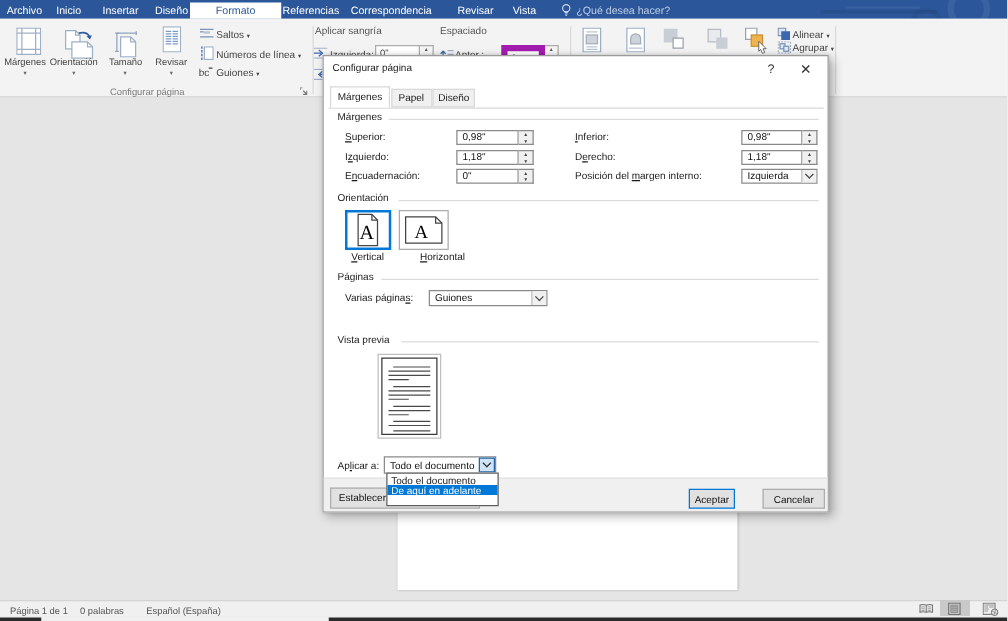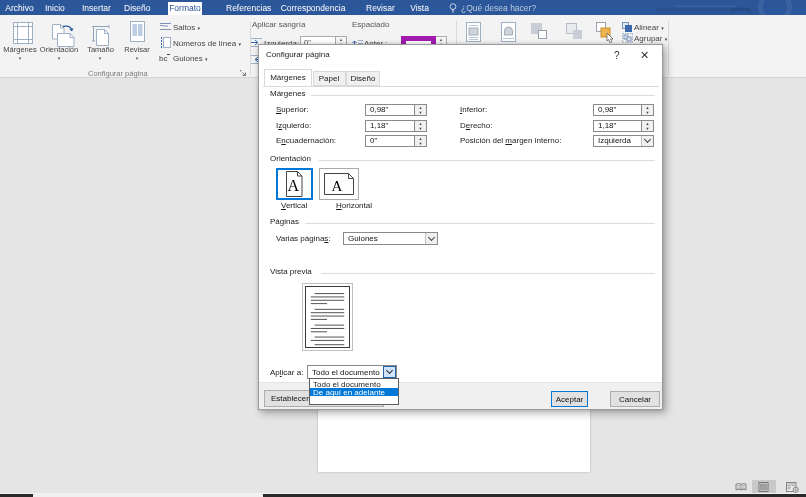--- a/index.html
+++ b/index.html
@@ -53,21 +53,21 @@
 
   <div id="titlebar">
     <div class="deco" style="right:14px; top:-10px; width:34px; height:34px;"></div>
     <div class="deco" style="right:52px; top:6px; width:26px; height:26px; border-width:4px; border-color:rgba(0,0,0,0.05);"></div>
     <div style="position:absolute; right:55px; top:8px; width:95px; height:3px; border-radius:2px; background:rgba(0,0,0,0.07);"></div>
     <div style="position:absolute; right:70px; top:5px; width:60px; height:2px; border-radius:2px; background:rgba(255,255,255,0.05);"></div>
     <div class="tb-tab" style="left:4px; width:31px;">Archivo</div>
     <div class="tb-tab" style="left:45px; width:19px;">Inicio</div>
     <div class="tb-tab" style="left:82px; width:25px;">Insertar</div>
     <div class="tb-tab" style="left:124px; width:23px;">Diseño</div>
-    <div class="tb-tab" id="tab-formato" style="left:168px; width:34px;">Formato</div>
+    <div class="tb-tab" id="tab-formato" style="left:152px; width:73px;">Formato</div>
     <div class="tb-tab" style="left:226px; width:39px;">Referencias</div>
     <div class="tb-tab" style="left:279px; width:68px;text-align:center;">Correspondencia</div>
     <div class="tb-tab" style="left:366px; width:27px;">Revisar</div>
     <div class="tb-tab" style="left:408px; width:23px;">Vista</div>
     <svg style="position:absolute; left:449px; top:3px;" width="8" height="10" viewBox="0 0 8 10">
       <circle cx="4" cy="3.6" r="2.9" fill="none" stroke="#cfdaea" stroke-width="0.9"></circle>
       <path d="M2.8 7 h2.4 M3 8.2 h2 M3.4 9.3 h1.2" stroke="#cfdaea" stroke-width="0.8" fill="none"></path>
     </svg>
     <div class="tb-tab" style="left:461px; width:80px; text-align:left; color:#bccbe2;">¿Qué desea hacer?</div>
   </div>
@@ -212,20 +212,25 @@
       <rect x="0.5" y="0.5" width="10" height="9" fill="none" stroke="#9eb0c6" stroke-dasharray="1.5 1"></rect>
       <rect x="2" y="2" width="4" height="4" fill="#dce6f4" stroke="#7b93b5"></rect>
       <rect x="5" y="4" width="4" height="4" fill="#dce6f4" stroke="#7b93b5"></rect>
     </svg>
     <div class="small-item" style="left:634px; top:16px;">Agrupar <span style="font-size:5px;">▾</span></div>
   </div>
 
   <div id="docarea"></div>
   <div id="page"></div>
 
+  <div id="statusbar">
+    <span style="left:8px;">Página 1 de 1</span>
+    <span style="left:64px;">0 palabras</span>
+    <span style="left:117px;">Español (España)</span>
+  </div>
   <div id="statusicons">
     <div style="position:absolute; left:752px; top:480px; width:24px; height:13px; background:#c9c9c9;"></div>
     <svg style="position:absolute; left:735px; top:483px;" width="12" height="8" viewBox="0 0 12 8">
       <path d="M1 1 Q3.5 0.2 6 1.2 Q8.5 0.2 11 1 L11 6.8 Q8.5 6 6 6.8 Q3.5 6 1 6.8 Z" fill="#e9e9e9" stroke="#767676" stroke-width="0.9"></path>
       <path d="M6 1.2 L6 6.8" stroke="#767676" stroke-width="0.8"></path>
       <path d="M2.2 2.5 h2.6 M2.2 4 h2.6 M2.2 5.5 h2.6 M7.2 2.5 h2.6 M7.2 4 h2.6 M7.2 5.5 h2.6" stroke="#9a9a9a" stroke-width="0.7"></path>
     </svg>
     <svg style="position:absolute; left:758px; top:482px;" width="11" height="10" viewBox="0 0 11 10">
       <rect x="1" y="0.5" width="9" height="9" fill="#dedede" stroke="#6a6a6a" stroke-width="0.9"></rect>
       <rect x="2.6" y="2" width="5.8" height="6" fill="#aeaeae" stroke="#818181" stroke-width="0.6"></rect>

